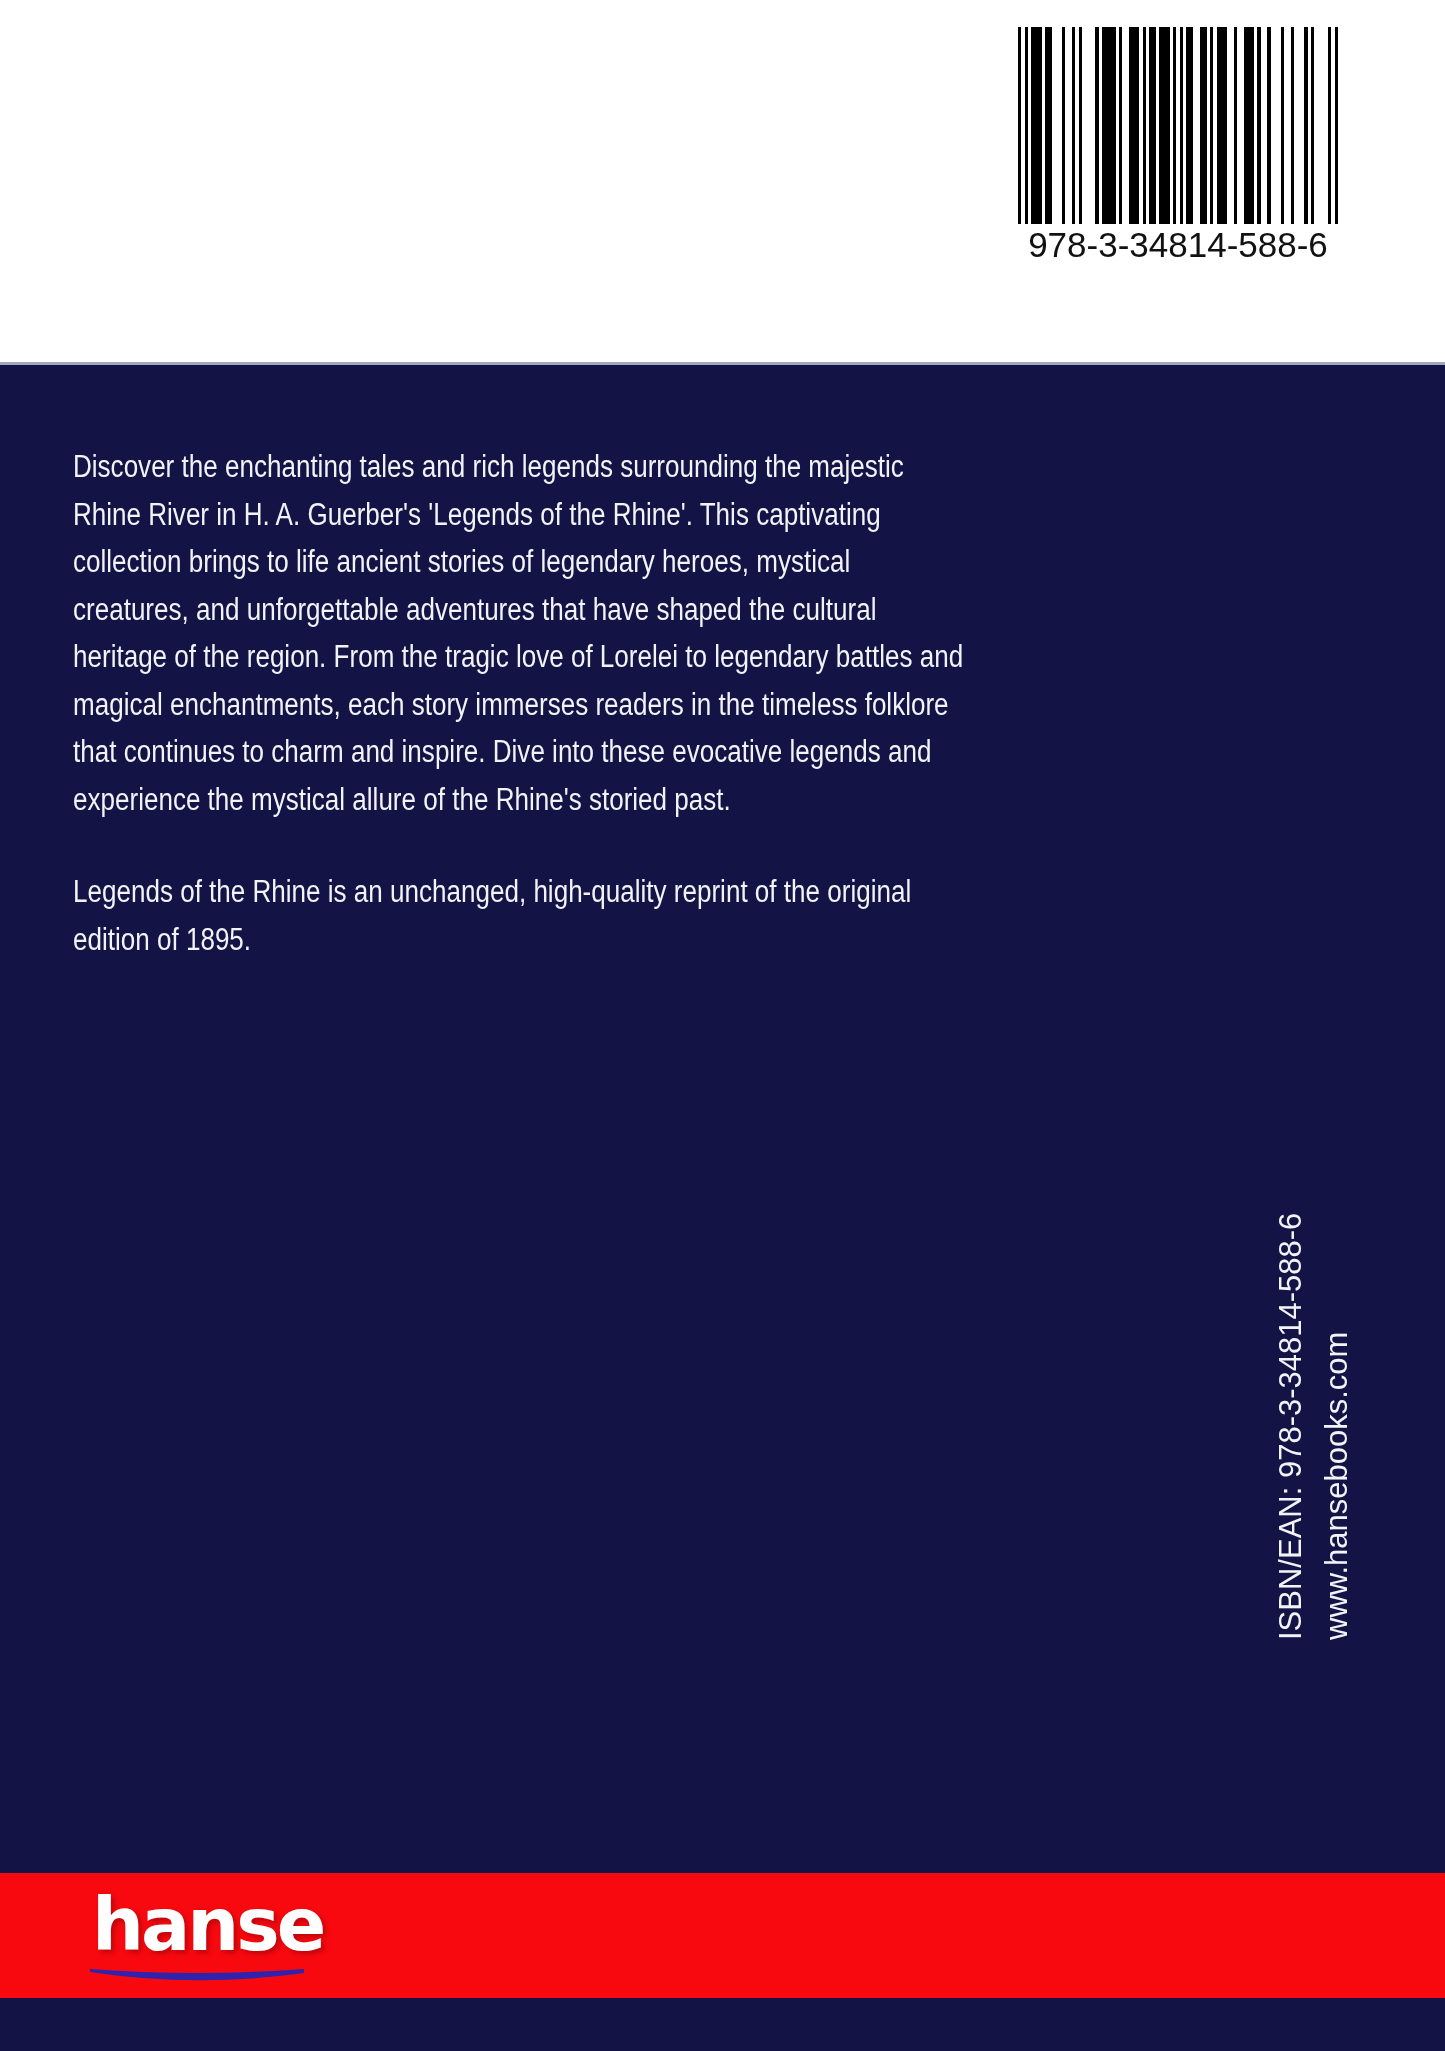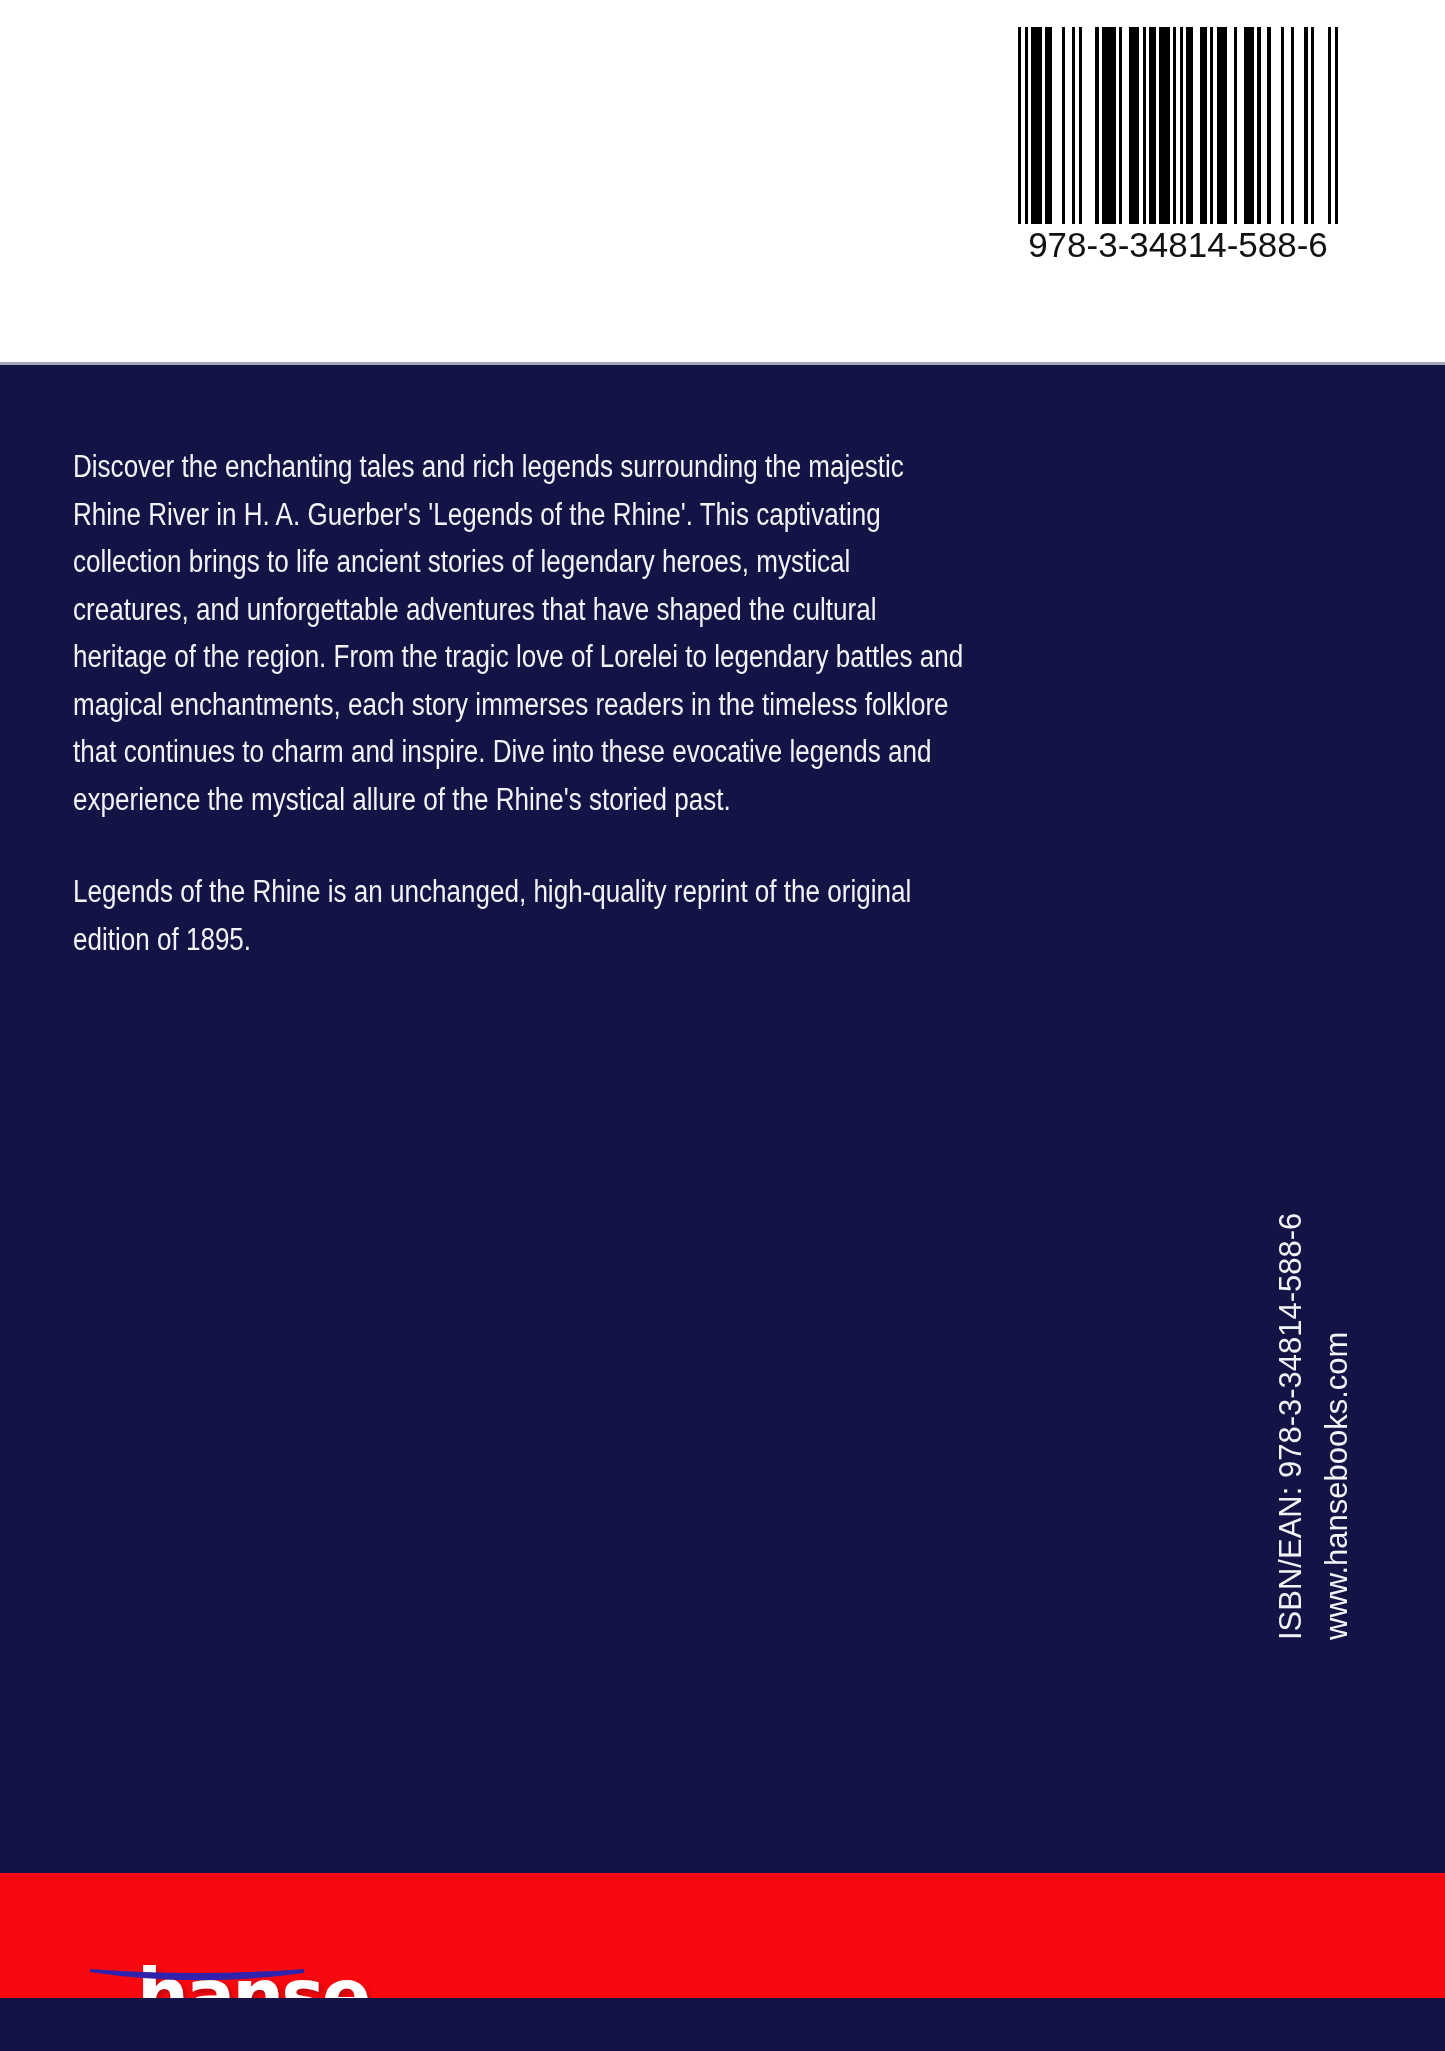--- a/index.html
+++ b/index.html
@@ -53,28 +53,27 @@
     color:var(--body_text);
     font-size:31px;line-height:46px;
   }
   .vertical-info .vline{white-space:nowrap;}
   
   .red-band{
     position:absolute;left:0;top:1873px;width:1445px;height:125px;
     background:var(--red);
   }
   .logo-text{
-    position:absolute;left:92px;top:1958px;
+    position:absolute;left:92px;top:1887px;
     font-family:"DejaVu Sans", sans-serif;
     font-weight:bold;
     font-size:73px;line-height:76px;
     letter-spacing:-3px;
     color:#ffffff;
     text-shadow:3px 3px 5px rgba(80,0,10,0.35);
-    margin-left:45px;
   }
   .logo-swoosh{
     position:absolute;left:86px;top:1962px;width:222px;height:22px;
   }
   
   .bottom-strip{
     position:absolute;left:0;top:1998px;width:1445px;height:53px;
     background:var(--navy);
   }
 </style>

